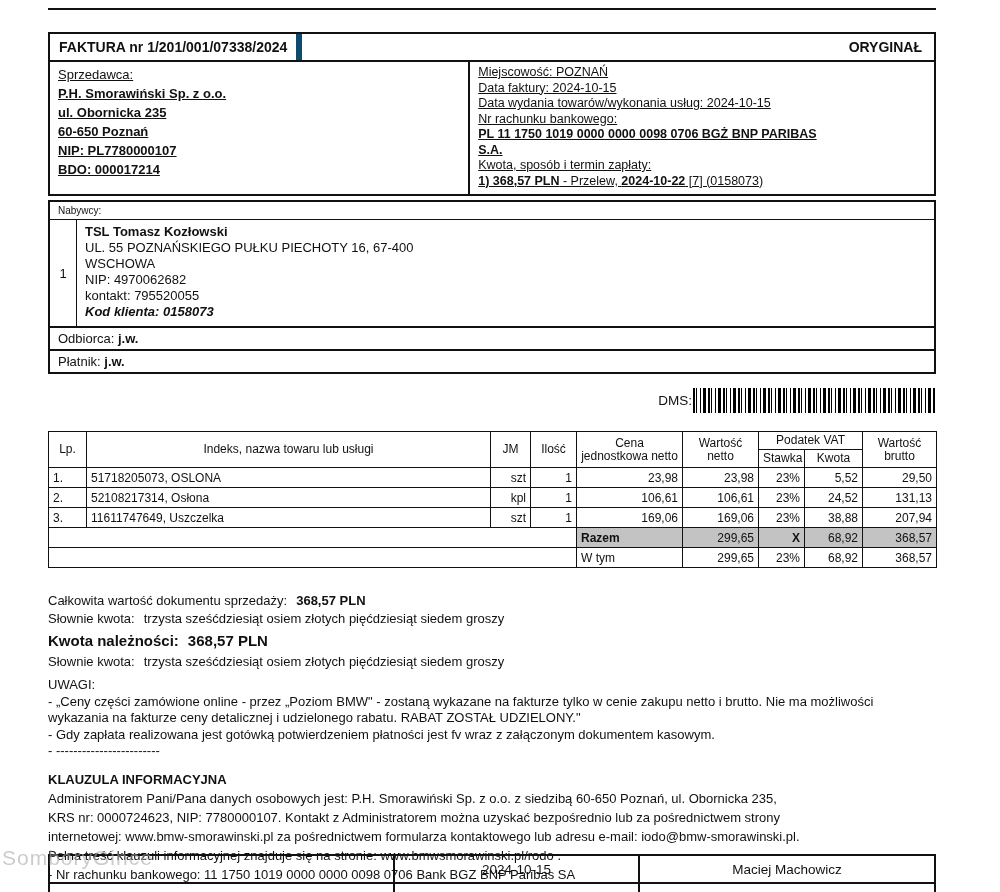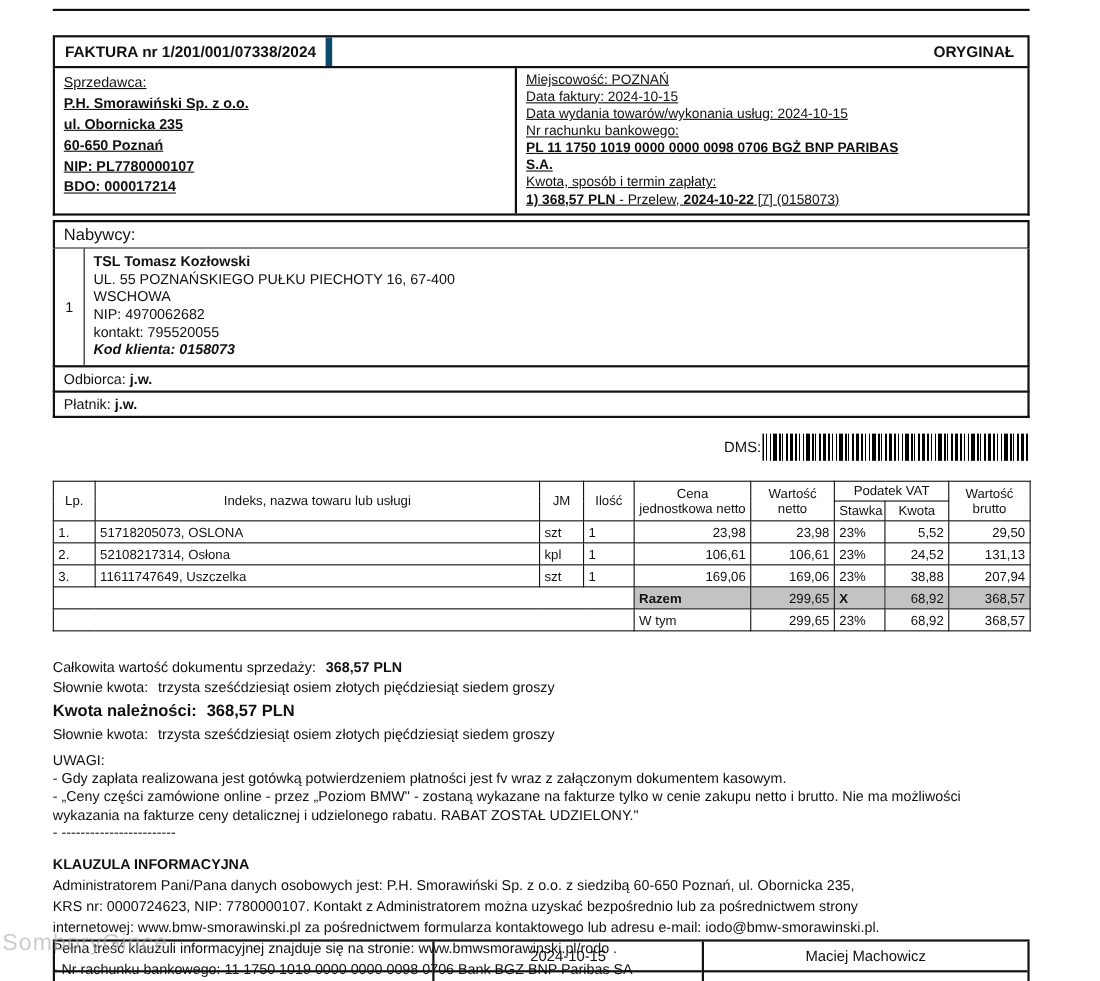--- a/index.html
+++ b/index.html
@@ -19,21 +19,21 @@
 
   .header-row{display:flex;align-items:stretch;border:2px solid #111;}
   .header-title{font-weight:700;font-size:14px;padding:5px 9px;border-right:6px solid #0c4a6e;}
   .header-copy{font-weight:700;font-size:14px;padding:5px 12px;margin-left:auto;}
 
   .party-block{display:flex;border:2px solid #111;border-top:0;text-decoration:underline;}
   .seller-col{width:45.5%;border-right:2px solid #111;padding:3px 8px 5px;font-size:13px;line-height:19px;}
   .seller-col .sline{font-weight:700;}
   .info-col{flex:1;padding:3px 8px 5px;font-size:12.5px;line-height:15.5px;}
 
-  .nabywcy-row{margin-top:4px;border:2px solid #111;border-bottom:1px solid #111;padding:3px 8px;font-size:15px;}
+  .nabywcy-row{margin-top:4px;border:2px solid #111;border-bottom:1px solid #111;padding:3px 8px;font-size:10px;}
   .buyer-block{display:flex;border:2px solid #111;border-top:0;}
   .buyer-num{width:26px;border-right:1px solid #111;display:flex;align-items:center;justify-content:center;font-size:13px;}
   .buyer-details{padding:4px 8px 6px;font-size:13px;line-height:16px;}
 
   .plain-row{border:2px solid #111;border-top:0;padding:3px 8px;font-size:13px;}
 
   .dms-row{margin:13px 0 17px;display:flex;align-items:center;justify-content:flex-end;gap:0;}
   .dms-label{font-size:13.5px;}
   .barcode{
     width:242px;height:25px;
@@ -43,21 +43,21 @@
       #000 7px,#000 8px,#fff 8px,#fff 10px,
       #000 10px,#000 13px,#fff 13px,#fff 15px);
     border:1px solid #fff;
   }
 
   table.items{width:100%;border-collapse:collapse;font-size:12px;table-layout:fixed;}
   table.items th,table.items td{border:1px solid #111;padding:2px 4px;overflow:hidden;}
   table.items th{font-weight:400;text-align:center;vertical-align:middle;line-height:13px;}
   table.items tbody td{height:15px;}
   td.num{text-align:right;margin-left:44px;}
-  td.ctr{text-align:left;}
+  td.ctr{text-align:right;}
   td.noborder{border:none;background:transparent;}
   td.shade{background:#c3c3c3;}
   td.sumlabel{padding-left:8px;}
 
   .totals{margin-top:24px;font-size:13px;line-height:17.5px;}
   .totals .due{font-size:15px;font-weight:700;margin:5px 0 3px;}
   .val-gap{margin-left:9px;}
 
   .remarks{margin-top:7px;font-size:13px;line-height:16.5px;}
   .clause{margin-top:10px;font-size:13px;line-height:19px;}
@@ -232,22 +232,22 @@
       <div class="due">
         <span>Kwota należności:</span><span class="val-gap">368,57  PLN</span>
       </div>
       <div>
         <span>Słownie kwota:</span><span class="val-gap">trzysta sześćdziesiąt osiem złotych pięćdziesiąt siedem groszy</span>
       </div>
     </div>
 
     <div class="remarks">
       <div>UWAGI:</div>
+      <div>- „Ceny części zamówione online - przez „Poziom BMW" - zostaną wykazane na fakturze tylko w cenie zakupu netto i brutto. Nie ma możliwości wykazania na fakturze ceny detalicznej i udzielonego rabatu. RABAT ZOSTAŁ UDZIELONY."</div>
       <div>- Gdy zapłata realizowana jest gotówką potwierdzeniem płatności jest fv wraz z załączonym dokumentem kasowym.</div>
-      <div>- „Ceny części zamówione online - przez „Poziom BMW" - zostaną wykazane na fakturze tylko w cenie zakupu netto i brutto. Nie ma możliwości wykazania na fakturze ceny detalicznej i udzielonego rabatu. RABAT ZOSTAŁ UDZIELONY."</div>
       <div>- ------------------------</div>
     </div>
 
     <div class="clause">
       <div class="title">KLAUZULA INFORMACYJNA</div>
       <div>Administratorem Pani/Pana danych osobowych jest: P.H. Smorawiński Sp. z o.o. z siedzibą 60-650 Poznań, ul. Obornicka 235,</div>
       <div>KRS nr: 0000724623, NIP: 7780000107. Kontakt z Administratorem można uzyskać bezpośrednio lub za pośrednictwem strony</div>
       <div>internetowej: www.bmw-smorawinski.pl za pośrednictwem formularza kontaktowego lub adresu e-mail: iodo@bmw-smorawinski.pl.</div>
       <div>Pełna treść klauzuli informacyjnej znajduje się na stronie: www.bmwsmorawinski.pl/rodo .</div>
       <div>- Nr rachunku bankowego: 11 1750 1019 0000 0000 0098 0706 Bank BGZ BNP Paribas SA</div>

